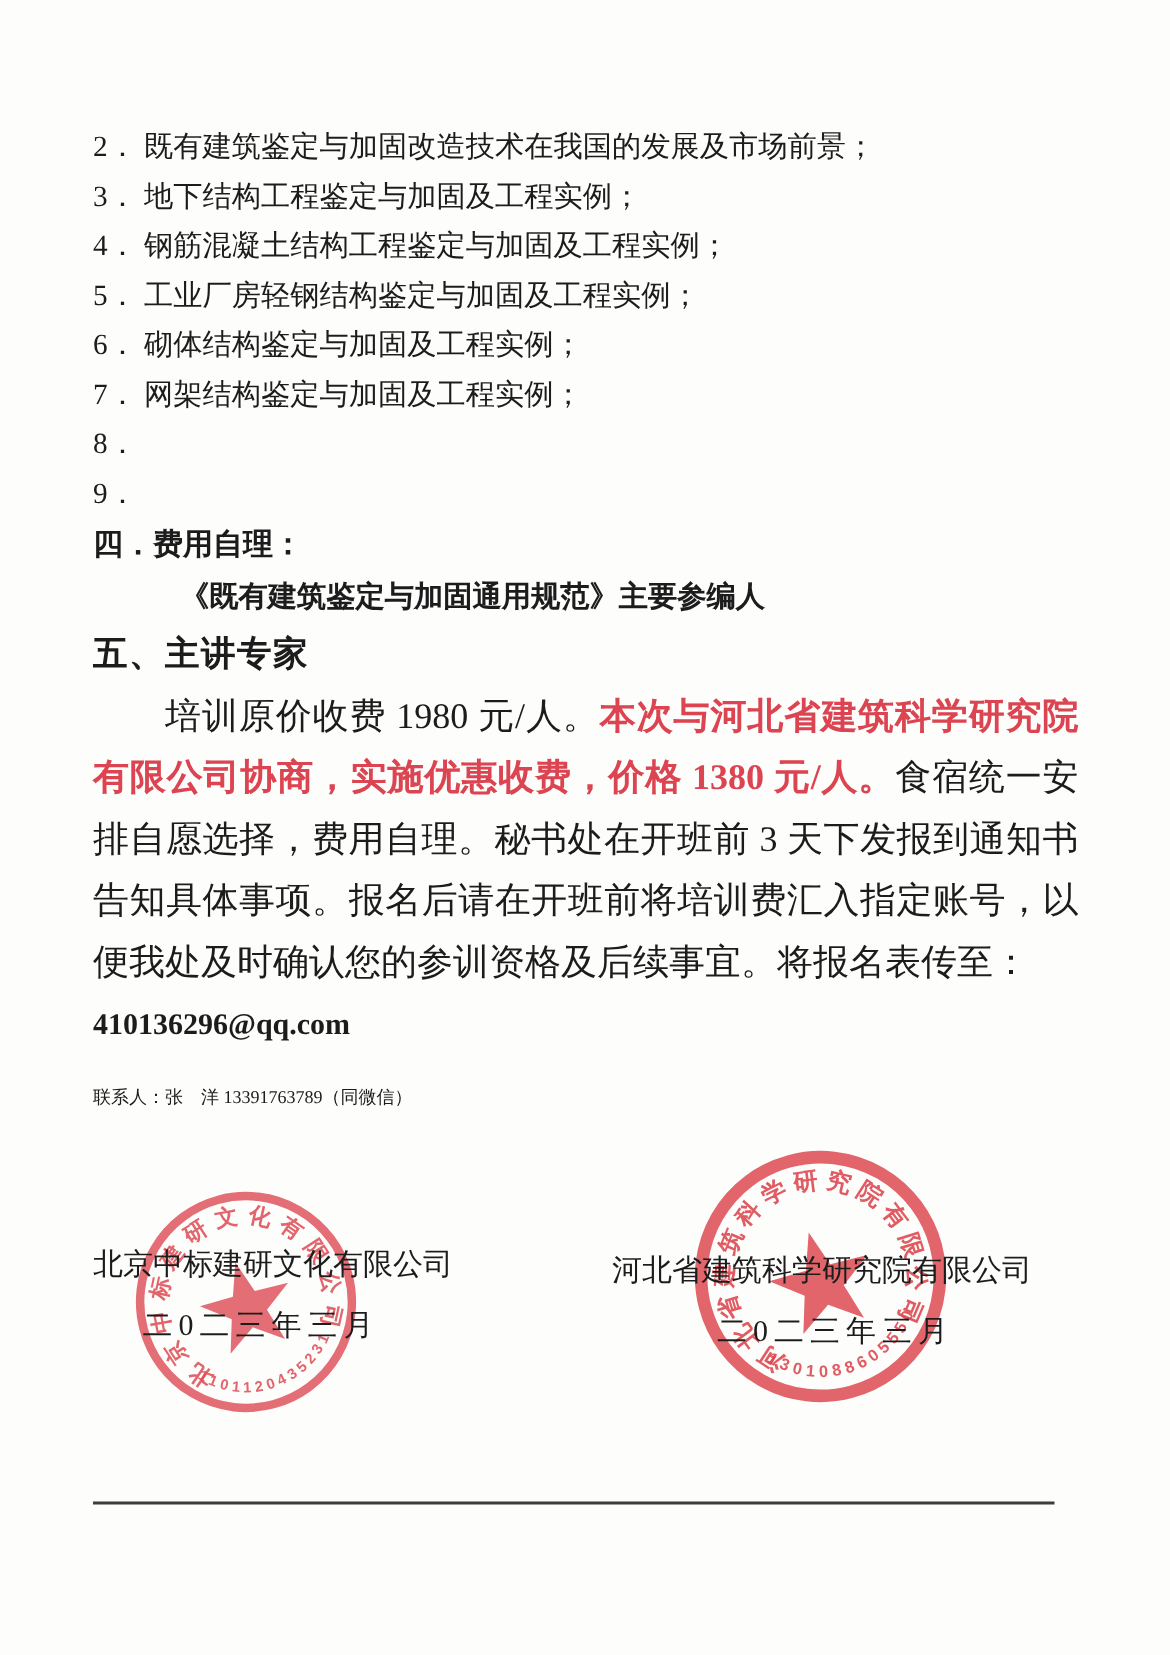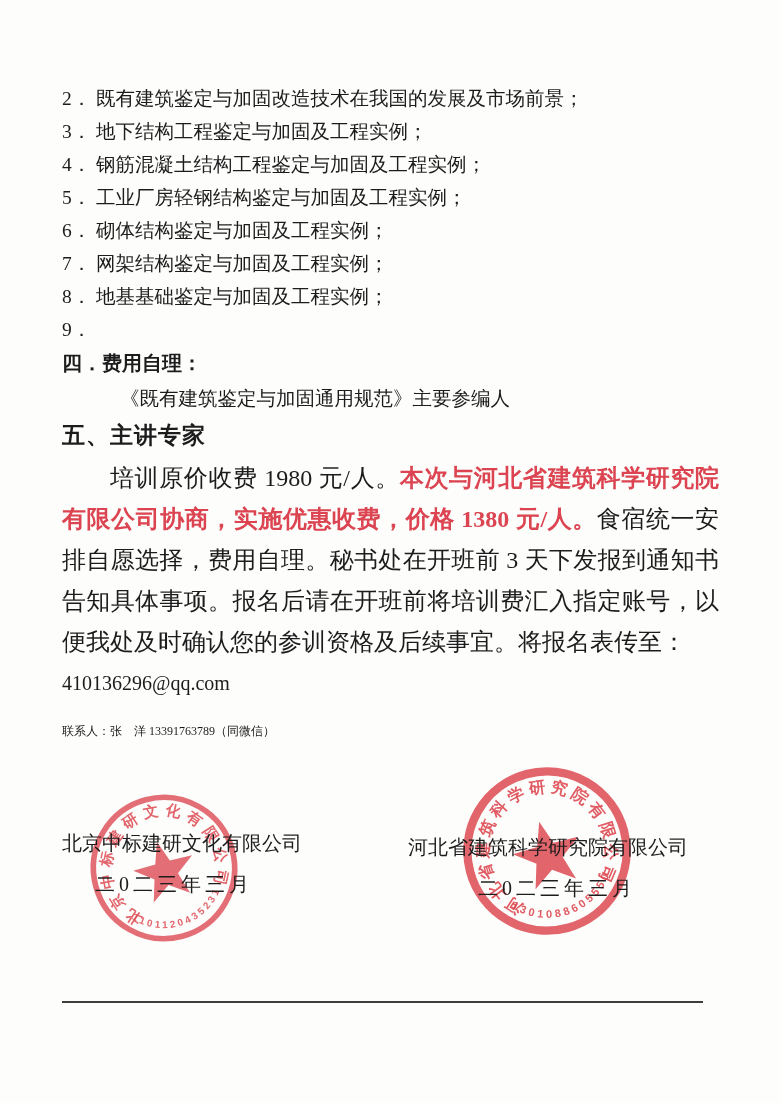--- a/index.html
+++ b/index.html
@@ -6,26 +6,26 @@
   .page{
     position:relative;width:780px;height:1103px;margin:0 auto;
     background:#fdfdfc;overflow:hidden;
     font-family:"Liberation Serif","DejaVu Serif",serif;color:#1c1c1c;
   }
   .content{position:absolute;left:62px;top:88px;width:657px;}
   .li{display:flex;font-size:19.5px;line-height:21px;margin-bottom:12px;}
   .li .num{flex:0 0 34px;}
   .sec4{display:flex;font-size:20px;line-height:22px;margin-top:2px;margin-bottom:14px;font-weight:600;}
   .sec4 .num{flex:0 0 36px;}
-  .speaker-line{font-size:19.5px;line-height:22px;margin:0 0 12px 58px;}
+  .speaker-line{font-size:19.5px;line-height:22px;margin:0 0 12px 58px;font-weight:bold;}
   .sec5{font-family:"Liberation Sans","DejaVu Sans",sans-serif;font-weight:bold;
         font-size:23px;line-height:26px;margin:0 0 10px 0;letter-spacing:1px;}
   .para{font-size:24px;line-height:41px;text-align:justify;text-indent:2em;margin:0;}
   .red-bold{color:#db4450;font-weight:bold;}
-  .email-line{font-size:20px;line-height:41px;}
+  .email-line{font-size:20px;line-height:41px;font-weight:bold;}
   .contact-line{font-size:12px;line-height:30px;margin-top:12px;}
   .contact-line.indent{margin-left:84px;}
   .sig-text{position:absolute;font-size:20px;line-height:24px;z-index:2;}
   .sig-date{letter-spacing:4px;}
   .stamp{position:absolute;z-index:1;transform:rotate(-15deg);}
   .stamp svg{display:block;}
   .bottom-rule{position:absolute;left:62px;top:1001px;width:641px;height:2px;background:#3d3d3d;z-index:0;}
 </style>
 </head>
 <body>
@@ -52,21 +52,20 @@
     <div class="li">
       <span class="num">6．</span>
       <span>砌体结构鉴定与加固及工程实例；</span>
     </div>
     <div class="li">
       <span class="num">7．</span>
       <span>网架结构鉴定与加固及工程实例；</span>
     </div>
     <div class="li">
       <span class="num">8．</span>
-      <span>地基基础鉴定与加固及工程实例；</span>
     </div>
     <div class="li">
       <span class="num">9．</span>
     </div>
 
     <div class="sec4">
       <span class="num">四．</span>
       <span>费用自理：</span>
     </div>
     <div class="speaker-line">《既有建筑鉴定与加固通用规范》主要参编人</div>

